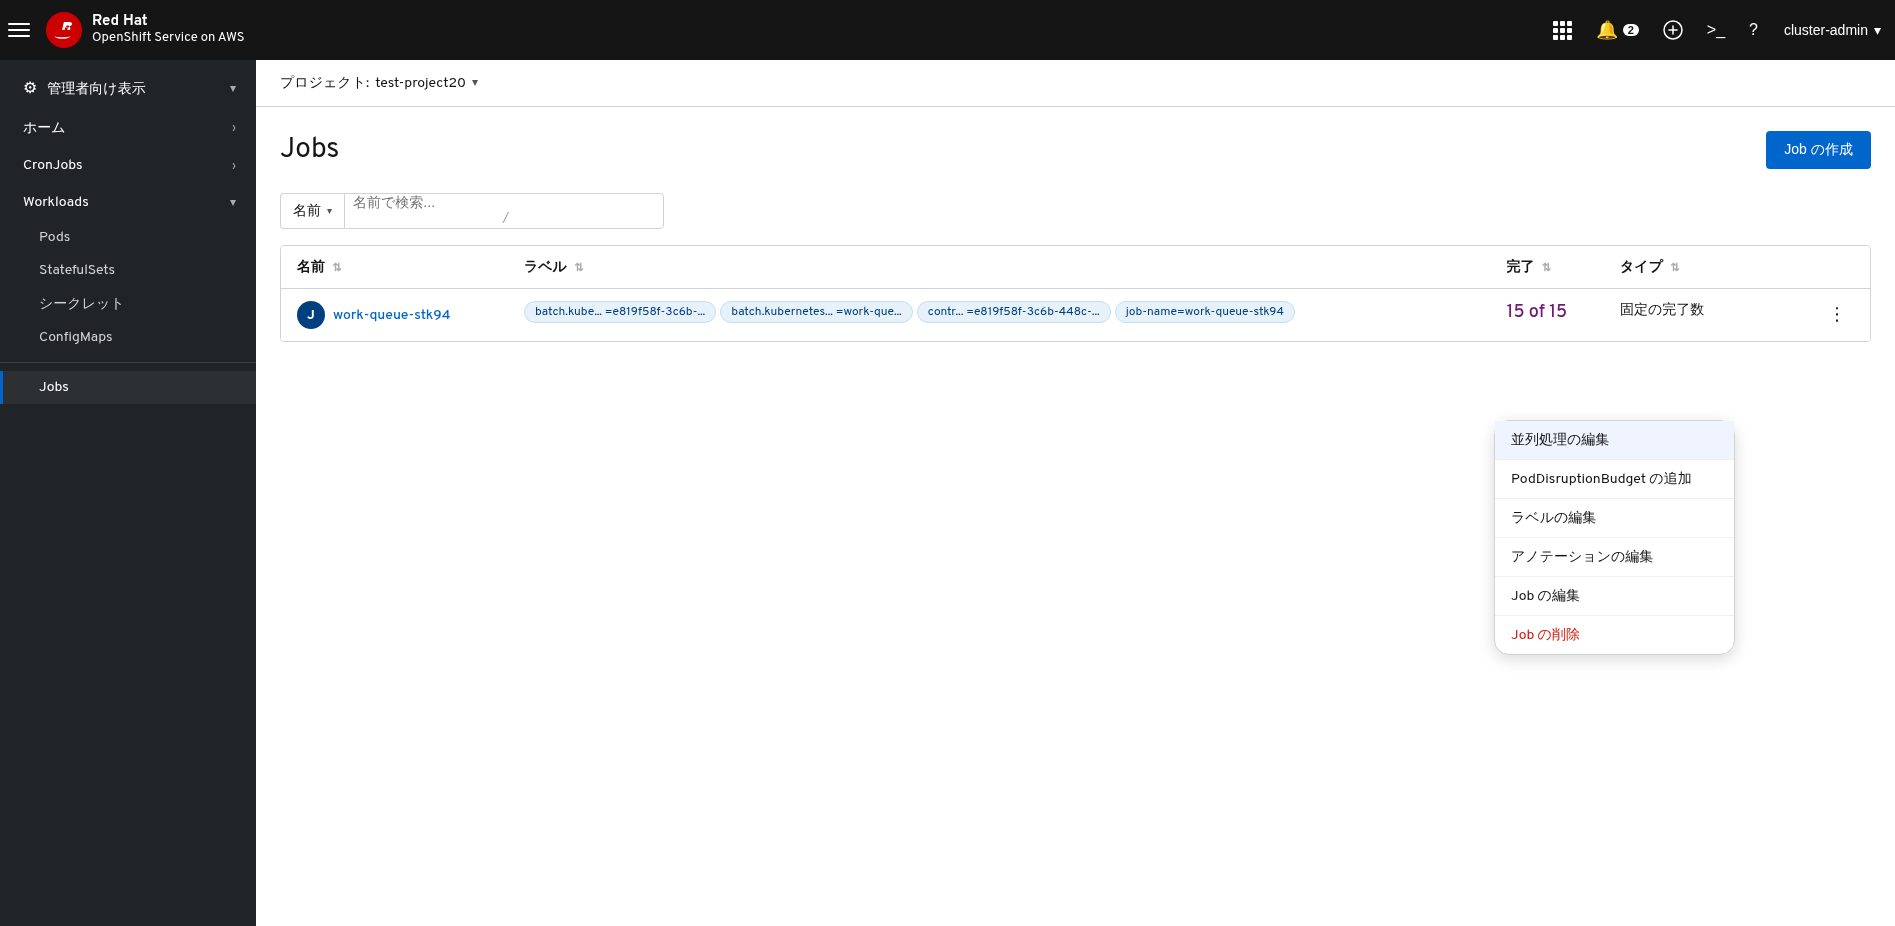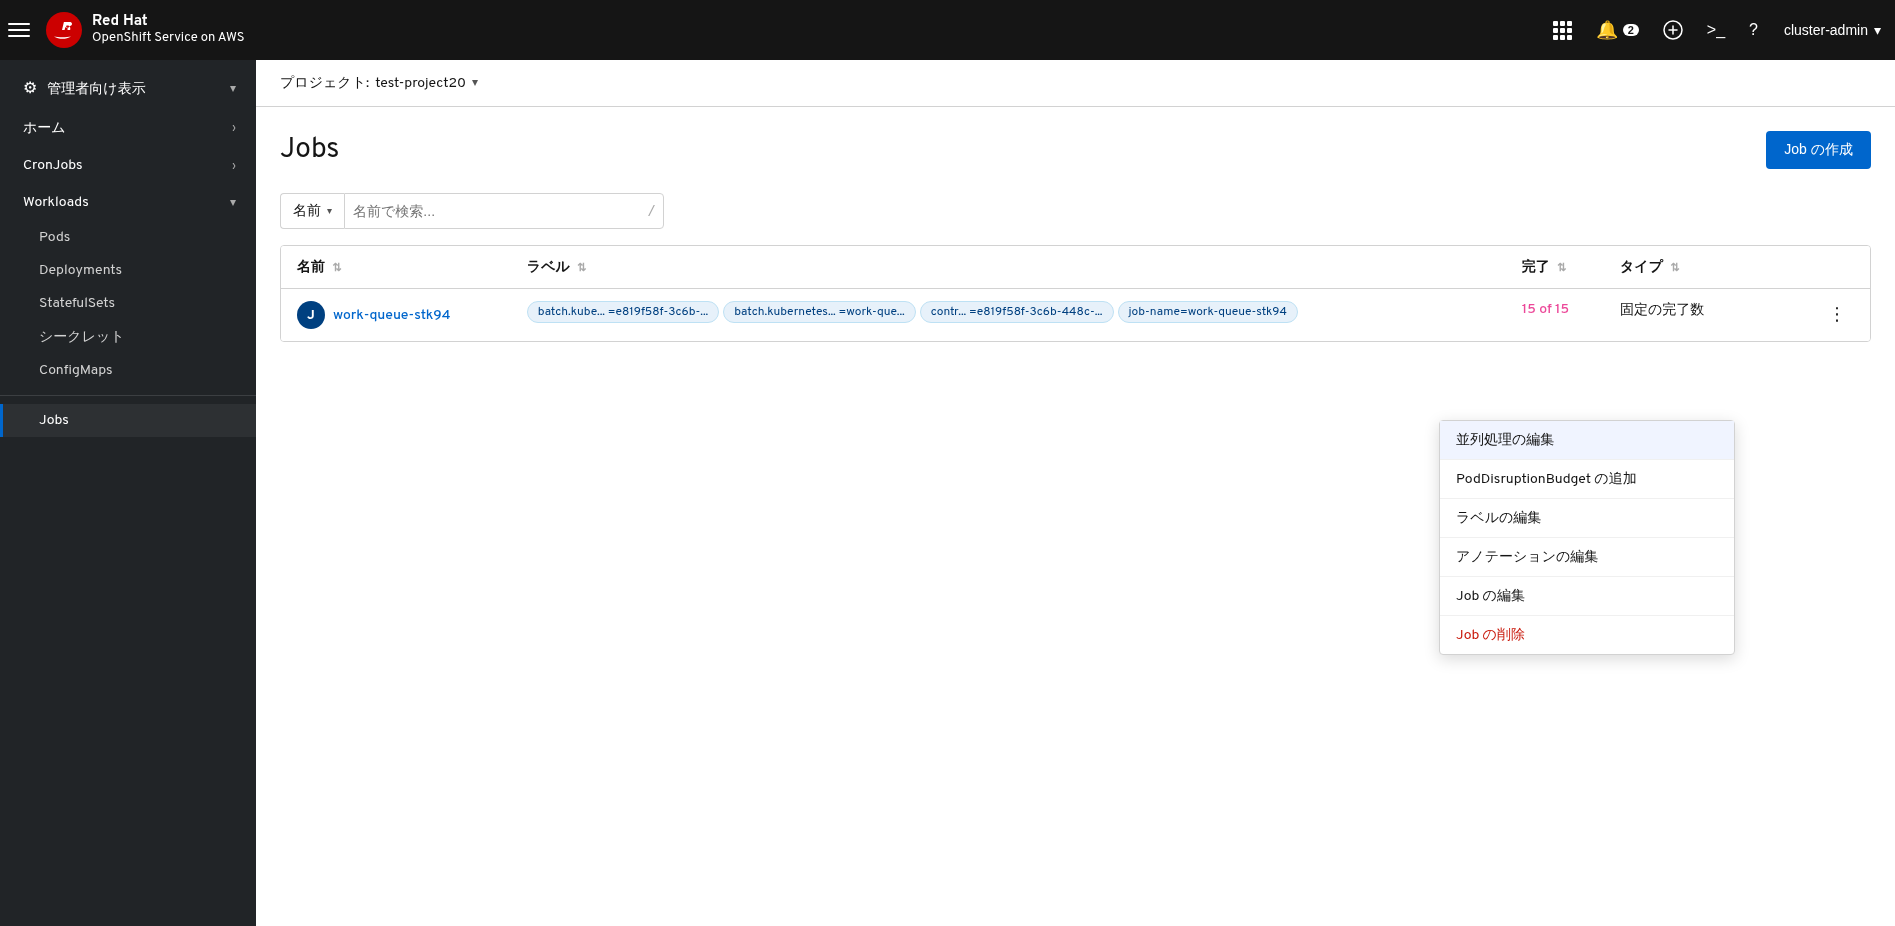--- a/index.html
+++ b/index.html
@@ -225,20 +225,21 @@
     .filter-dropdown .chevron { font-size: 10px; color: #555; }
     .filter-input-wrapper {
       display: flex;
       align-items: center;
       border: 1px solid #d2d2d2;
       border-radius: 0 4px 4px 0;
       background: #fff;
       height: 36px;
       padding: 0 8px;
       width: 320px;
+      flex-direction: column;
     }
     .filter-input {
       border: none;
       outline: none;
       font-size: 14px;
       width: 100%;
       color: #6a6e73;
     }
     .filter-slash {
       color: #aaa;
@@ -309,22 +310,22 @@
       display: inline-block;
       background: #e7f1fa;
       border: 1px solid #bee1f4;
       border-radius: 20px;
       padding: 2px 10px;
       font-size: 12px;
       color: #004080;
       white-space: nowrap;
     }
     .completion-text {
-      color: #ec4899;
-      font-size: 14px;
+      color: #701a75;
+      font-size: 18px;
       font-weight: 500;
     }
     .type-text {
       font-size: 14px;
       color: #151515;
     }
     .row-actions {
       display: flex;
       align-items: center;
       justify-content: flex-end;
@@ -338,23 +339,23 @@
       padding: 4px 8px;
       border-radius: 4px;
       line-height: 1;
     }
 
     
     .context-menu {
       position: fixed;
       background: #fff;
       border: 1px solid #d2d2d2;
-      border-radius: 4px;
+      border-radius: 15px;
       box-shadow: 0 4px 16px rgba(0,0,0,0.15);
-      width: 296px;
+      width: 241px;
       z-index: 200;
       right: 160px;
       top: 420px;
     }
     .context-menu-item {
       padding: 10px 16px;
       font-size: 14px;
       color: #151515;
       cursor: pointer;
       border-bottom: 1px solid #f0f0f0;
@@ -457,21 +458,20 @@
       </div>
       <span class="chevron">›</span>
     </div>
     <div class="sidebar-item">
       <div class="item-left">
         <span>Workloads</span>
       </div>
       <span class="chevron">▾</span>
     </div>
     <div class="sidebar-sub-item">Pods</div>
-    <div class="sidebar-sub-item">Deployments</div>
     <div class="sidebar-sub-item">StatefulSets</div>
     <div class="sidebar-sub-item">シークレット</div>
     <div class="sidebar-sub-item">ConfigMaps</div>
     <hr class="sidebar-divider">
     <div class="sidebar-sub-item active">Jobs</div>
   </aside>
 
   <main class="main">
     <div class="project-bar">
       <div class="project-selector">

